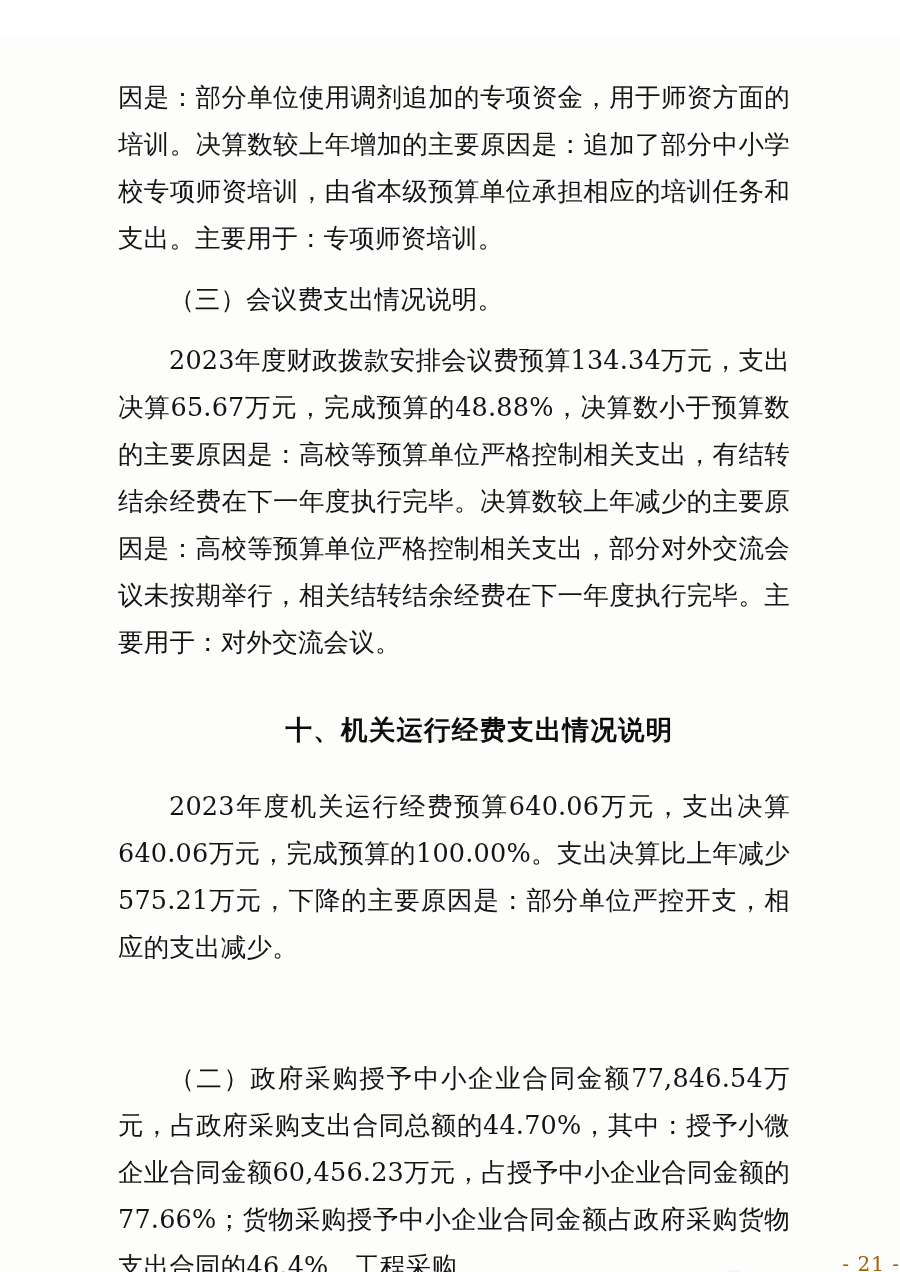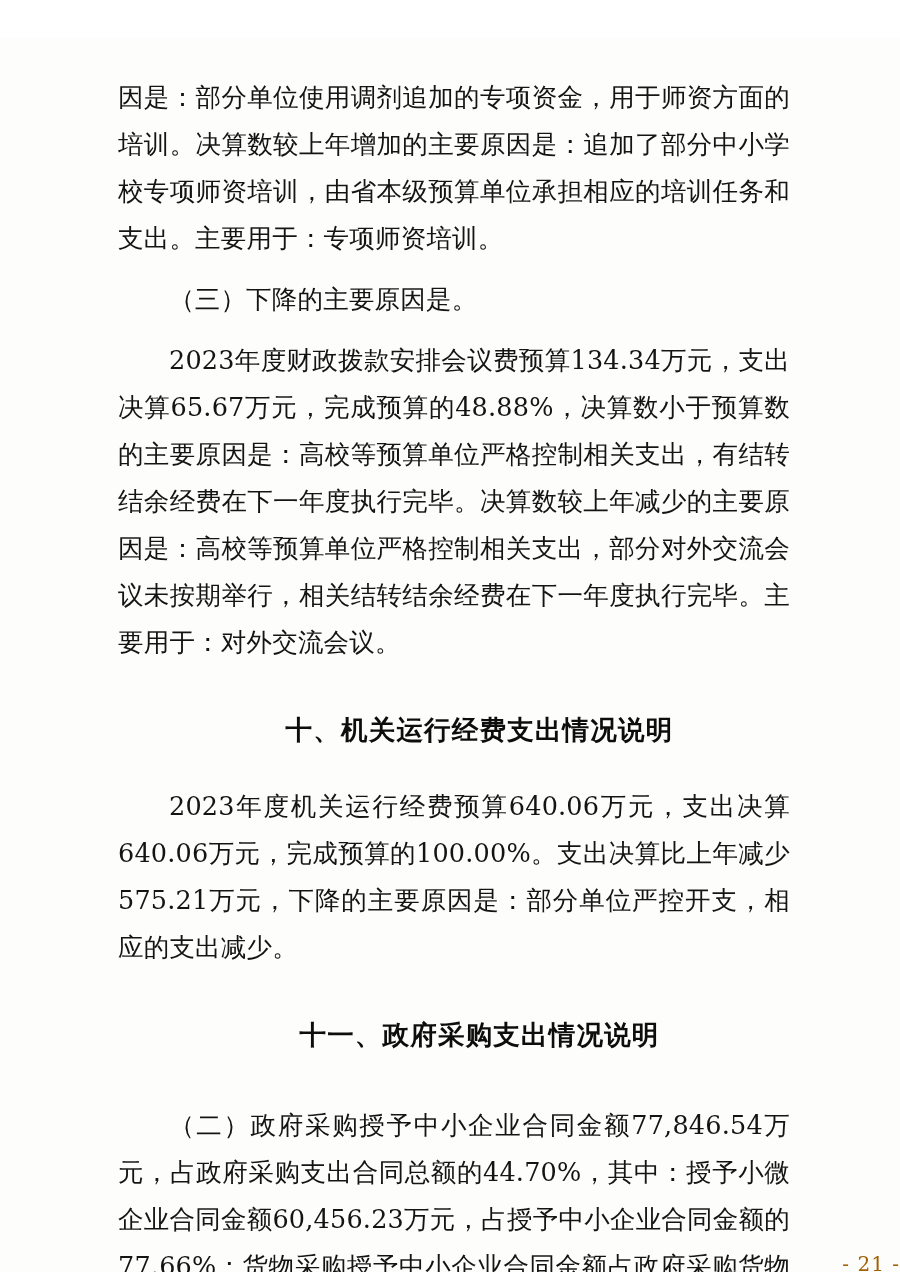--- a/index.html
+++ b/index.html
@@ -95,37 +95,36 @@
 </head>
 <body>
 
 <div class="page">
   <div class="content">
 
     <p class="para">因是：部分单位使用调剂追加的专项资金，用于师资方面的培训。决算数较上年增加的主要原因是：追加了部分中小学校专项师资培训，由省本级预算单位承担相应的培训任务和支出。主要用于：专项师资培训。</p>
 
     <div class="gap-sm"></div>
 
-    <p class="para indent">（三）下降的主要原因是。</p>
+    <p class="para indent">（三）会议费支出情况说明。</p>
 
     <div class="gap-sm"></div>
 
     <p class="para indent">2023年度财政拨款安排会议费预算134.34万元，支出决算65.67万元，完成预算的48.88%，决算数小于预算数的主要原因是：高校等预算单位严格控制相关支出，有结转结余经费在下一年度执行完毕。决算数较上年减少的主要原因是：高校等预算单位严格控制相关支出，部分对外交流会议未按期举行，相关结转结余经费在下一年度执行完毕。主要用于：对外交流会议。</p>
 
     <div class="gap-lg"></div>
 
     <h2 class="heading">十、机关运行经费支出情况说明</h2>
 
     <div class="gap-md"></div>
 
     <p class="para indent">2023年度机关运行经费预算640.06万元，支出决算640.06万元，完成预算的100.00%。支出决算比上年减少575.21万元，下降的主要原因是：部分单位严控开支，相应的支出减少。</p>
 
     <div class="gap-lg"></div>
 
-    <h2 class="heading">十一、政府采购支出情况说明</h2>
 
     <div class="gap-md"></div>
 
 
     <div class="gap-sm"></div>
 
     <p class="para indent">（二）政府采购授予中小企业合同金额77,846.54万元，占政府采购支出合同总额的44.70%，其中：授予小微企业合同金额60,456.23万元，占授予中小企业合同金额的77.66%；货物采购授予中小企业合同金额占政府采购货物支出合同的46.4%，工程采购</p>
 
   </div>
 

